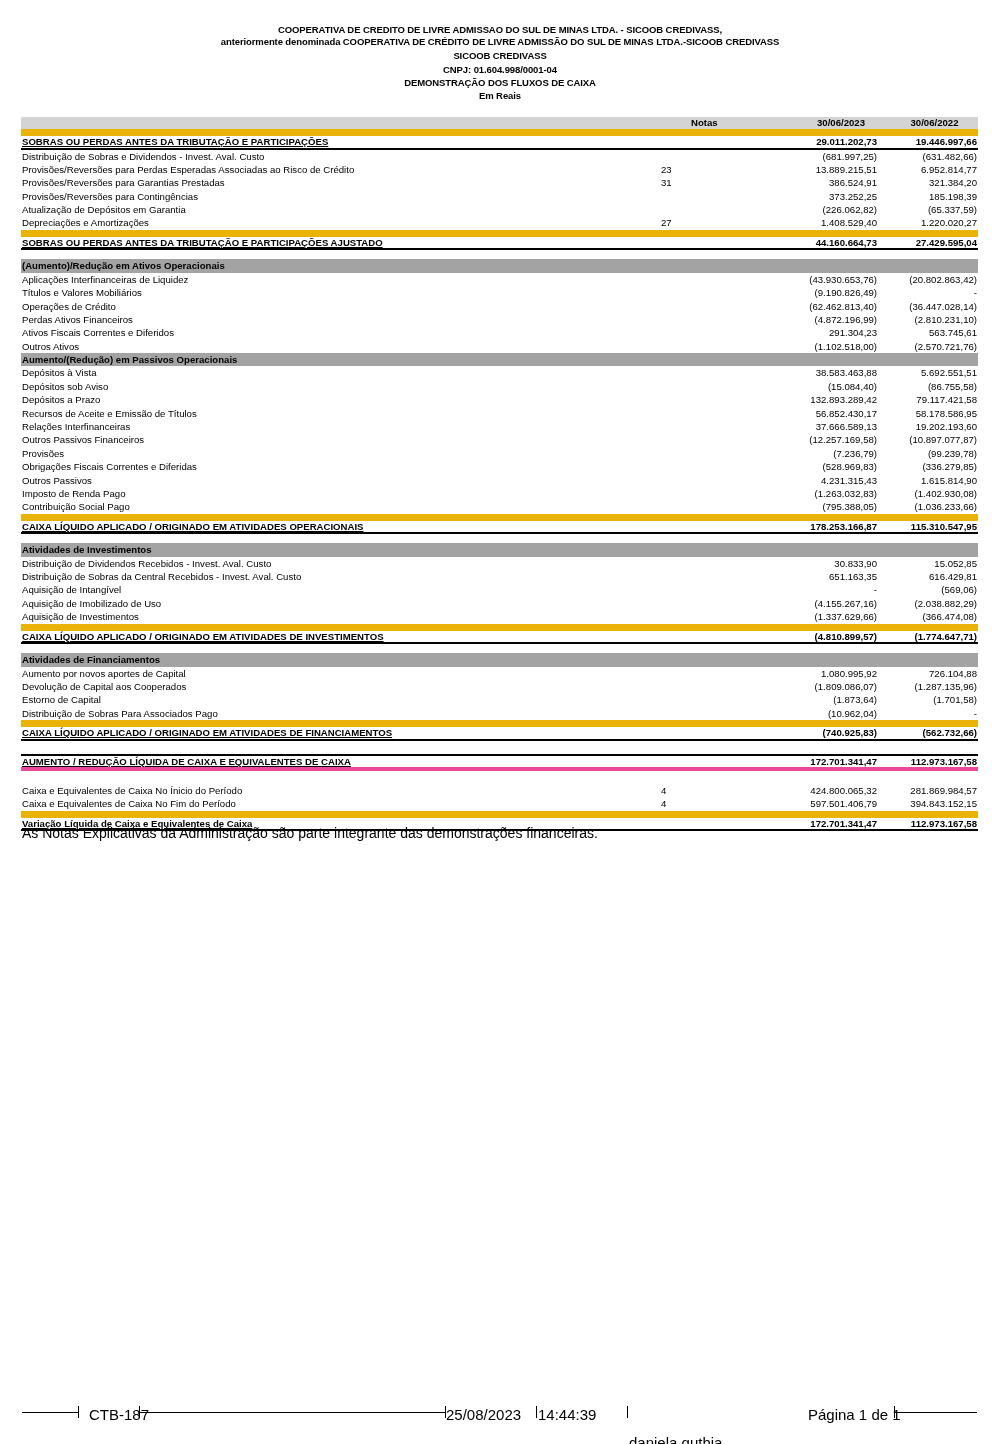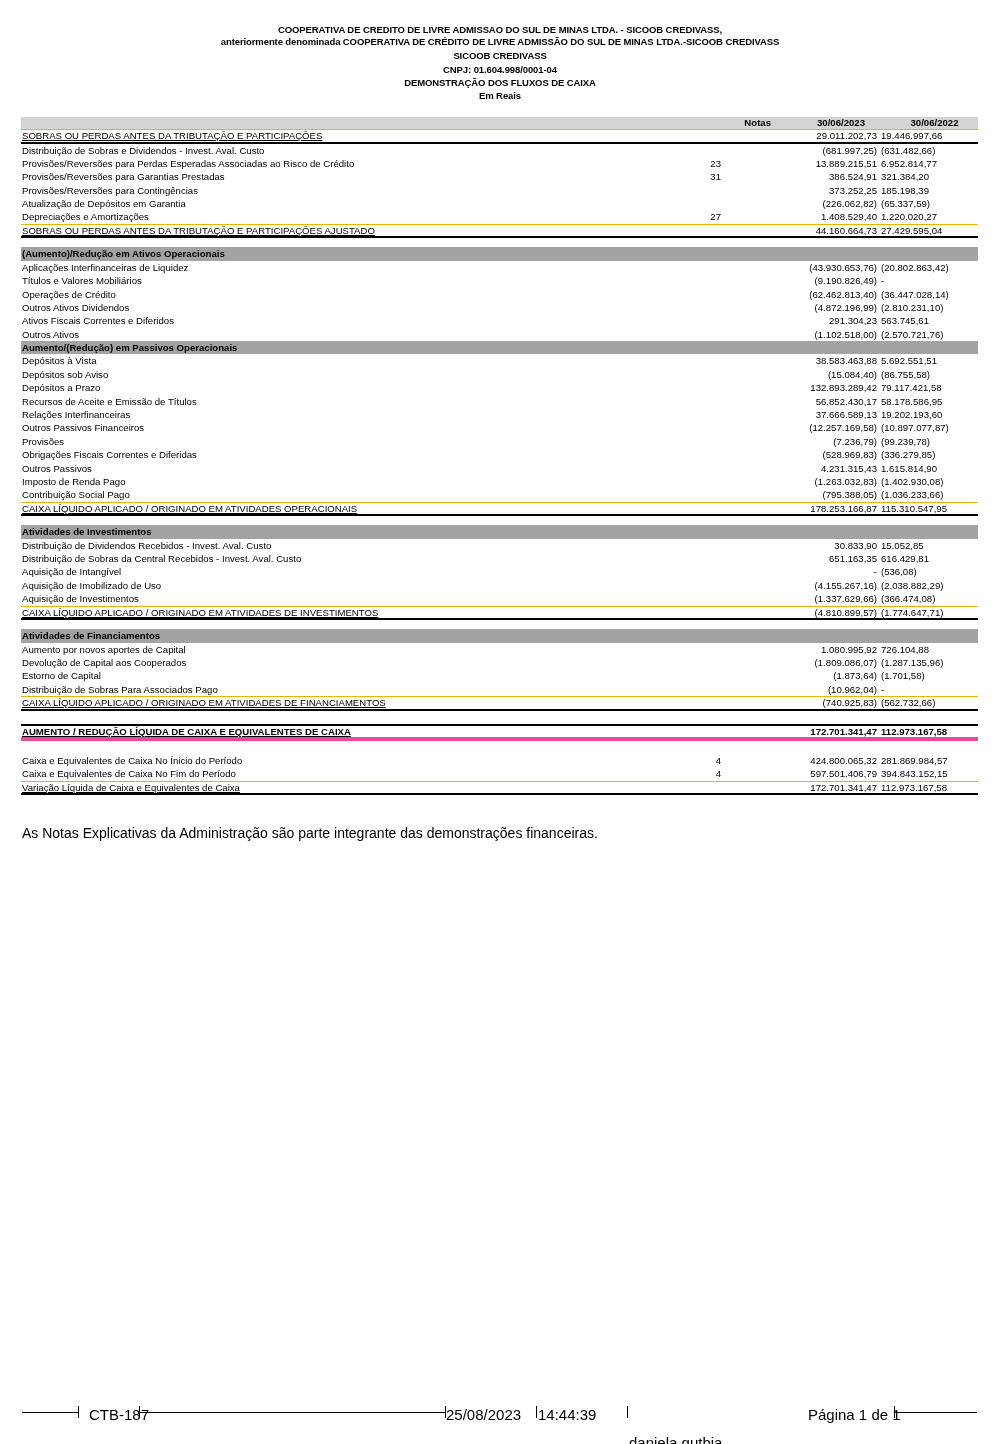--- a/index.html
+++ b/index.html
@@ -4,28 +4,28 @@
 <style>
   html, body { margin: 0; padding: 0; background: #ffffff; }
   body {
     width: 1000px; height: 1444px; position: relative; overflow: hidden;
     font-family: "Liberation Sans", sans-serif; color: #000;
   }
   .hdr { position: absolute; left: 0; width: 1000px; text-align: center; font-weight: bold; font-size: 9.5px; letter-spacing: -0.1px; }
   .tbl { position: absolute; left: 21px; top: 117px; width: 957px; }
   .row { position: relative; height: 13.4px; font-size: 9.6px; line-height: 13.4px; white-space: nowrap; }
   .row .lbl { position: absolute; left: 1px; }
-  .row .nota { position: absolute; left: 640px; width: 60px; text-align: right; }
+  .row .nota { position: absolute; left: 640px; width: 60px; text-align: left; }
   .row .v1 { position: absolute; left: 760px; width: 96px; text-align: right; }
-  .row .v2 { position: absolute; left: 860px; width: 96px; text-align: left; }
+  .row .v2 { position: absolute; left: 860px; width: 96px; text-align: right; }
   .row.colhead { background: #d4d4d4; font-weight: bold; height: 12px; line-height: 12px; }
   .row.colhead .nota { left: 670px; width: 80px; }
   .row.colhead .v1 { left: 770px; width: 100px; text-align: center; }
   .row.colhead .v2 { left: 870px; width: 87px; text-align: center; }
-  .row.total { font-weight: normal; border-top: 1px solid #eab308; border-bottom: 2px solid #000; height: 11.5px; line-height: 11.5px; }
+  .row.total { font-weight: bold; border-top: 7px solid #eab308; border-bottom: 2px solid #000; height: 11.5px; line-height: 11.5px; }
   .row.total .lbl { text-decoration: underline; }
   .row.section { background: #a3a3a3; font-weight: bold; }
   .row.sectline { font-weight: bold; border-top: 2px solid #000; border-bottom: 4px solid #ec4899; height: 11.5px; line-height: 11.5px; }
   .row.sectline .lbl { text-decoration: underline; }
   .gap { height: 9px; }
   .gap2 { height: 13px; }
   .footnote { position: absolute; left: 22px; top: 825px; font-size: 14px; }
   .footer { position: absolute; top: 1405px; left: 0; width: 1000px; height: 14px; font-size: 15px; }
   .footer .ln { position: absolute; top: 7px; height: 1px; background: #000; }
   .footer .tick { position: absolute; top: 1px; width: 1px; height: 12px; background: #000; }
@@ -114,21 +114,21 @@
         <span class="v1">(9.190.826,49)</span>
         <span class="v2">-</span>
       </div>
       <div class="row item">
         <span class="lbl">Operações de Crédito</span>
         <span class="nota"></span>
         <span class="v1">(62.462.813,40)</span>
         <span class="v2">(36.447.028,14)</span>
       </div>
       <div class="row item">
-        <span class="lbl">Outros Ativos Dividendos</span>
+        <span class="lbl">Perdas Ativos Financeiros</span>
         <span class="nota"></span>
         <span class="v1">(4.872.196,99)</span>
         <span class="v2">(2.810.231,10)</span>
       </div>
       <div class="row item">
         <span class="lbl">Ativos Fiscais Correntes e Diferidos</span>
         <span class="nota"></span>
         <span class="v1">291.304,23</span>
         <span class="v2">563.745,61</span>
       </div>
@@ -226,21 +226,21 @@
       <div class="row item">
         <span class="lbl">Distribuição de Sobras da Central Recebidos - Invest. Aval. Custo</span>
         <span class="nota"></span>
         <span class="v1">651.163,35</span>
         <span class="v2">616.429,81</span>
       </div>
       <div class="row item">
         <span class="lbl">Aquisição de Intangível</span>
         <span class="nota"></span>
         <span class="v1">-</span>
-        <span class="v2">(536,08)</span>
+        <span class="v2">(569,06)</span>
       </div>
       <div class="row item">
         <span class="lbl">Aquisição de Imobilizado de Uso</span>
         <span class="nota"></span>
         <span class="v1">(4.155.267,16)</span>
         <span class="v2">(2.038.882,29)</span>
       </div>
       <div class="row item">
         <span class="lbl">Aquisição de Investimentos</span>
         <span class="nota"></span>

